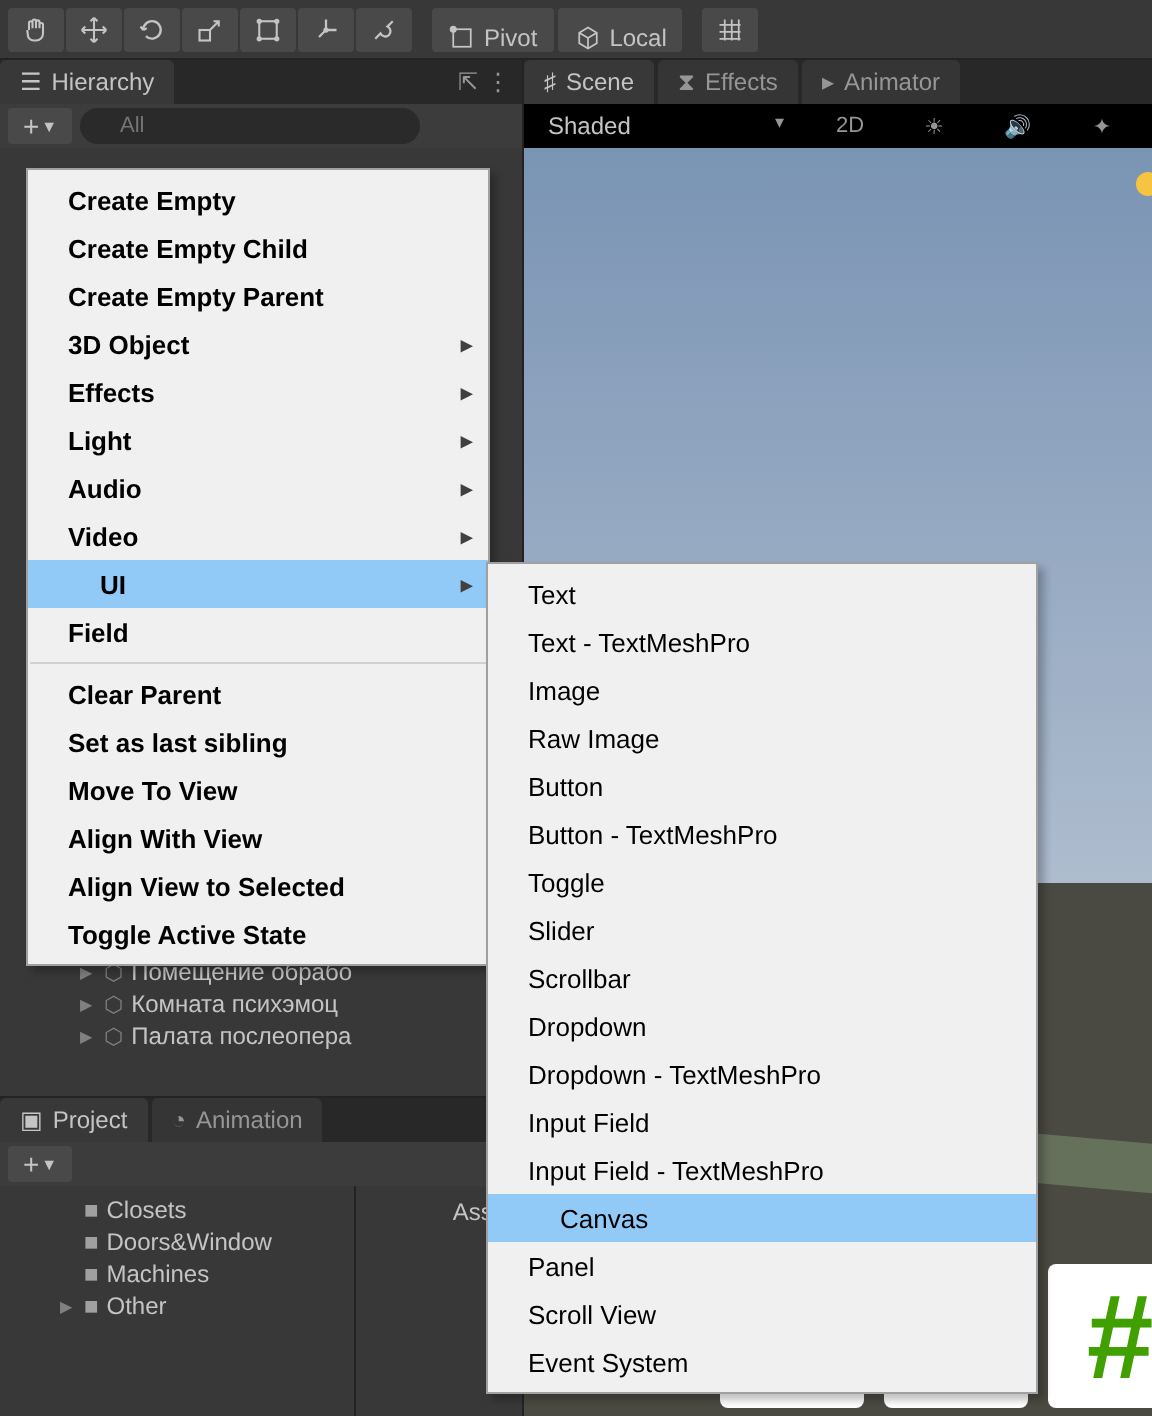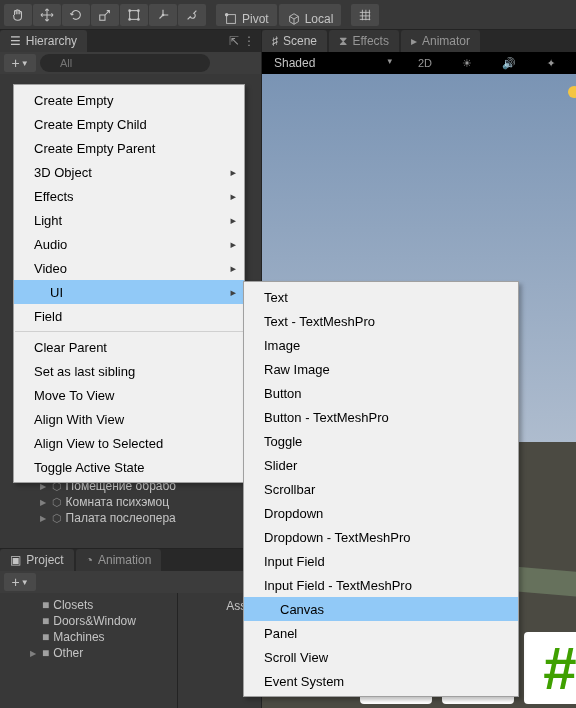--- a/index.html
+++ b/index.html
@@ -58,21 +58,21 @@
   .asset-icons { display:flex; gap:10px; padding-top:60px;}
   .asset-hash { width:72px; height:72px; background:#fff; border-radius:4px; display:flex; align-items:center; justify-content:center; font-size:60px; font-weight:bold; color:#3fa000;}
 
   
   .ctx-menu { position: absolute; background: #f0f0f0; border: 1px solid #a0a0a0; box-shadow: 3px 3px 4px rgba(0,0,0,0.25); padding: 3px 0; color: #000; font-size: 13px; z-index: 100; }
   .ctx-item { height: 24px; padding: 0 28px 0 20px; display: flex; align-items: center; cursor: default; position: relative; white-space: nowrap; }
   .ctx-item.has-sub::after { content: "▸"; position: absolute; right: 8px; font-size: 11px; color: #404040; }
   .ctx-item.hl { background: #91c9f7; padding-left: 36px; }
   .ctx-sep { height: 1px; background: #d0d0d0; margin: 3px 1px; }
   
-  #ctx-main { left: 13px; top: 84px; width: 232px; }
+  #ctx-main { left: 13px; top: 84px; width: 232px; font-weight: bold; }
   #ctx-sub  { left: 243px; top: 281px; width: 276px; }
 
   
   .ico { width: 14px; height: 14px; display:inline-block; }
 </style>
 </head>
 <body>
 
 <div class="toolbar">
   <div class="tool-group">

